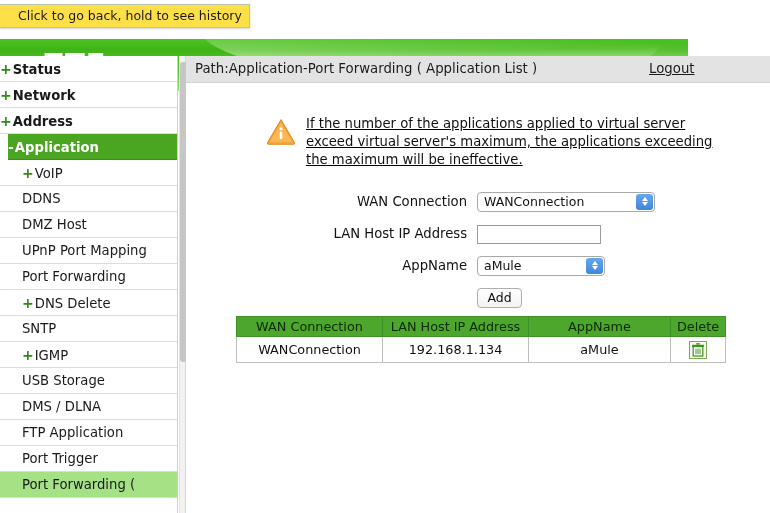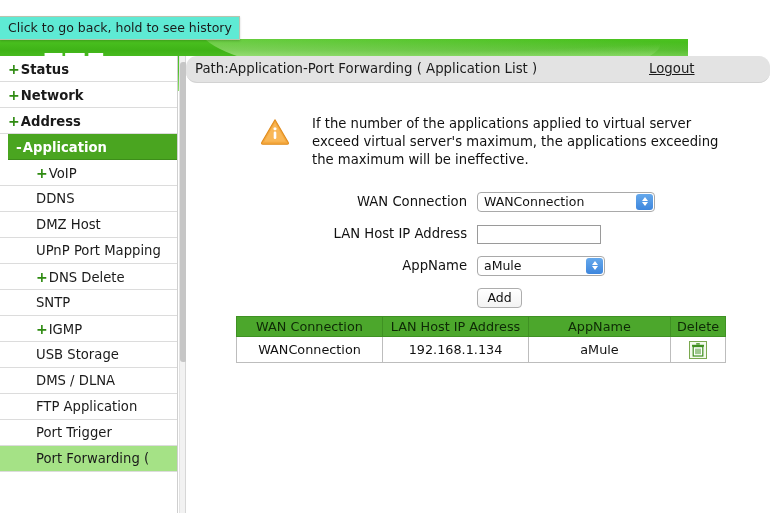--- a/index.html
+++ b/index.html
@@ -43,49 +43,49 @@
     color: #ffffff;
     font-family: "DejaVu Sans", "Liberation Sans", sans-serif;
   }
   .model {
     position: absolute; right: 17px; top: 22px;
     font-size: 19px; font-weight: bold; color: #ffffff;
   }
 
   
   .tooltip {
-    position: absolute; left: 0px; top: 16px;
-    background: #5eead4;
+    position: absolute; left: 0px; top: 4px;
+    background: #fde047;
     border: 1px solid #b9c4ae;
     border-left: none;
     color: #1b1b1b;
     font-size: 12.5px;
-    padding: 3px 7px 4px 8px;
+    padding: 3px 7px 4px 18px;
     white-space: nowrap;
     z-index: 40;
     box-shadow: 0 1px 2px rgba(0,0,0,0.18);
   }
 
   
   .sidebar {
     position: absolute; left: 0; top: 56px; width: 178px; height: 457px;
     background: #ffffff;
     border-right: 1px solid #cfcfcf;
     overflow: hidden;
   }
   .nav-item {
     height: 26px; line-height: 26px;
     border-bottom: 1px solid #dcdcdc;
     font-size: 13.2px;
     color: #1a1a1a;
     white-space: nowrap;
     overflow: hidden;
   }
-  .nav-item.top { font-weight: bold; padding-left: 8px; }
-  .nav-item.sub { padding-left: 36px; font-weight: normal; }
+  .nav-item.top { font-weight: bold; }
+  .nav-item.sub { padding-left: 22px; font-weight: normal; }
   .nav-item.active-section {
     background: #4aa520; color: #ffffff; font-weight: bold;
     border-bottom: 1px solid #3d8d1a;
     margin-left: 8px;
   }
   .nav-item.selected { background: #a5e286; }
   .sign {
     color: #2f8b12; font-weight: bold; font-size: 14px;
     display: inline-block; margin-right: 1px;
   }
@@ -103,36 +103,35 @@
   
   .content {
     position: absolute; left: 186px; top: 56px; width: 584px; height: 457px;
     background: #ffffff;
   }
   .pathbar {
     position: relative;
     height: 27px;
     background: #e3e3e3;
     border-bottom: 1px solid #d2d2d2;
-    border-radius: 11px;
   }
   .path-text {
     position: absolute; left: 9px; top: 5px;
     font-size: 13.3px; color: #1c1c1c;
   }
   .logout {
     position: absolute; left: 463px; top: 5px;
     font-size: 13.3px; color: #1c1c1c;
     text-decoration: underline; cursor: pointer;
   }
 
   
   .warn {
-    position: absolute; left: 74px; top: 59px; width: 470px;
-    display: flex; gap: 22px; align-items: flex-start;
+    position: absolute; left: 80px; top: 59px; width: 470px;
+    display: flex; gap: 10px; align-items: flex-start; text-decoration: underline;
   }
   .warn-icon { width: 30px; height: 30px; flex: 0 0 30px; margin-top: 2px; }
   .warn-text {
     font-size: 13.2px; line-height: 18px; color: #111111;
   }
 
   
   .form { position: absolute; left: 0; top: 132px; width: 584px; }
   .frow {
     display: flex; align-items: center; height: 27px; margin-bottom: 5px;
@@ -245,20 +244,21 @@
 
   <div class="sidebar" id="sidebar">
       <div class="nav-item top"><span class="sign">+</span><span>Status</span></div>
       <div class="nav-item top"><span class="sign">+</span><span>Network</span></div>
       <div class="nav-item top"><span class="sign">+</span><span>Address</span></div>
       <div class="nav-item top active-section"><span class="sign">-</span><span>Application</span></div>
       <div class="nav-item sub"><span class="sign">+</span><span>VoIP</span></div>
       <div class="nav-item sub"><span>DDNS</span></div>
       <div class="nav-item sub"><span>DMZ Host</span></div>
       <div class="nav-item sub"><span>UPnP Port Mapping</span></div>
+      <div class="nav-item sub"><span>Port Forwarding</span></div>
       <div class="nav-item sub"><span class="sign">+</span><span>DNS Delete</span></div>
       <div class="nav-item sub"><span>SNTP</span></div>
       <div class="nav-item sub"><span class="sign">+</span><span>IGMP</span></div>
       <div class="nav-item sub"><span>USB Storage</span></div>
       <div class="nav-item sub"><span>DMS / DLNA</span></div>
       <div class="nav-item sub"><span>FTP Application</span></div>
       <div class="nav-item sub"><span>Port Trigger</span></div>
       <div class="nav-item sub selected"><span>Port Forwarding (</span></div>
     </div>
   <div class="sb-track">

